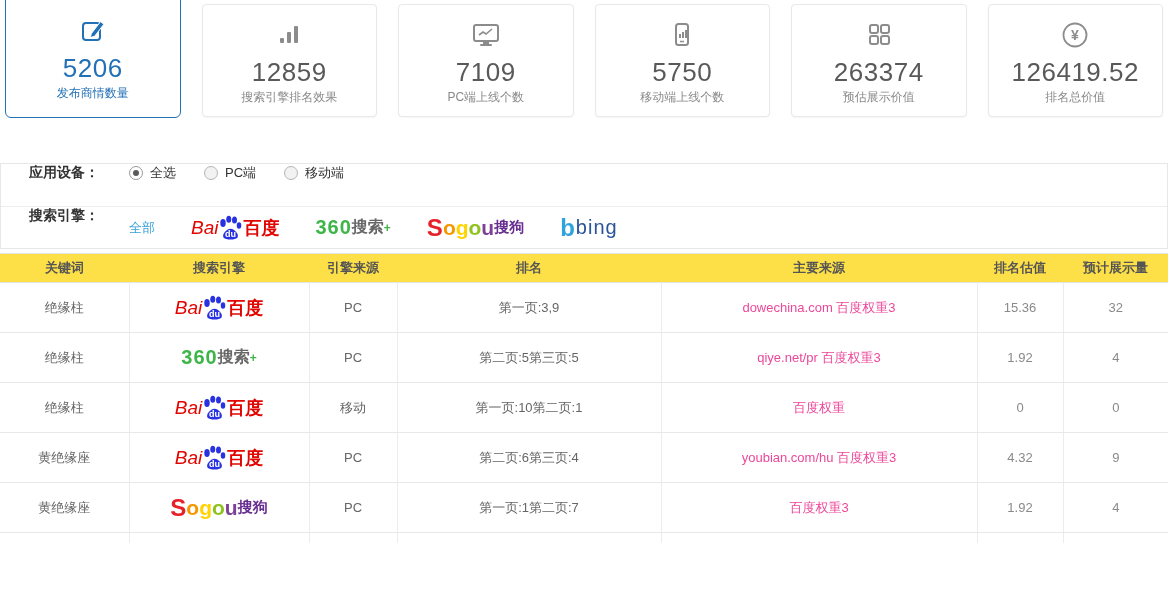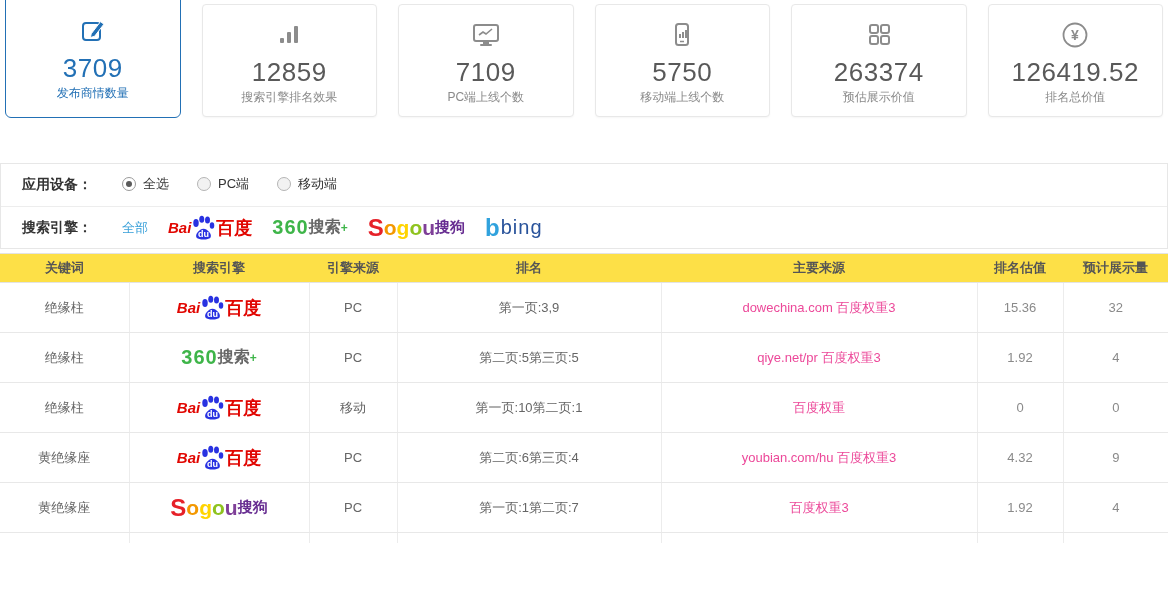--- a/index.html
+++ b/index.html
@@ -13,36 +13,36 @@
     box-shadow:0 1px 2px rgba(0,0,0,.04); }
   .stat-card.active { margin-top:-6px; height:124px; padding-top:22px;
     border:1px solid #2270b5; border-radius:6px; box-shadow:none; }
   .stat-icon { height:30px; line-height:30px; }
   .stat-value { font-size:26px; color:#595959; margin-top:6px; letter-spacing:.5px; }
   .stat-label { font-size:12px; color:#8a8a8a; margin-top:1px; }
   .stat-card.active .stat-value, .stat-card.active .stat-label { color:#2270b5; }
 
   
   .filter-panel { margin-top:42px; border:1px solid #e7e7e7; background:#fff; }
-  .filter-row { display:flex; align-items:center; height:42px; padding-left:21px; }
+  .filter-row { display:flex; height:42px; padding-left:28px; }
   .filter-row + .filter-row { border-top:1px solid #ededed; }
   .filter-label { font-size:14px; font-weight:bold; color:#333; margin-right:30px; }
   .radio-option { display:inline-flex; align-items:center; margin-right:28px; cursor:pointer; }
   .radio-circle { width:14px; height:14px; border-radius:50%; border:1px solid #b5b5b5;
     background:#f2f2f2; display:inline-block; position:relative; margin-right:7px; }
   .radio-circle.checked { background:#fff; border-color:#9a9a9a; }
   .radio-circle.checked::after { content:""; position:absolute; left:3px; top:3px;
     width:6px; height:6px; border-radius:50%; background:#5a5a5a; }
   .radio-label { font-size:13px; color:#333; }
-  .engine-list { display:flex; align-items:center; gap:20px; }
+  .engine-list { display:flex; align-items:center; gap:36px; }
   .all-link { font-size:13px; color:#39a0d9; cursor:pointer; text-decoration:none; }
 
   
   .logo { display:inline-flex; align-items:center; white-space:nowrap; cursor:pointer; }
-  .baidu-bai { color:#e10601; font-weight:bold; font-size:15px; font-style:italic; }
+  .baidu-bai { color:#e10601; font-weight:normal; font-size:19px; font-style:italic; }
   .baidu-cn  { color:#e10601; font-weight:bold; font-size:18px; }
   .logo-360-num { color:#3eb549; font-weight:bold; font-size:20px; letter-spacing:1px; }
   .logo-360-cn  { color:#666; font-weight:bold; font-size:16px; }
   .logo-360-plus{ color:#3eb549; font-weight:bold; font-size:12px; vertical-align:super; }
   .sogou-letter { font-weight:bold; font-size:21px; }
   .sogou-letter.l0{ color:#e62129; font-size:24px; }
   .sogou-letter.l1{ color:#f39800; }
   .sogou-letter.l2{ color:#ffd400; }
   .sogou-letter.l3{ color:#8fc31f; }
   .sogou-letter.l4{ color:#7f3f98; }
@@ -64,21 +64,21 @@
 </style>
 </head>
 <body>
 
 <div class="stats-row">
     <div class="stat-card active">
       <div class="stat-icon"><svg width="28" height="28" viewBox="0 0 28 28">
           <rect x="4" y="6" width="17" height="17" rx="3" fill="none" stroke="#2270b5" stroke-width="2"></rect>
           <path d="M12.2 16.8 L21.5 4.6 l3.4 2.6 L15.6 19.3 l-4.2 1.2 z" fill="#2270b5" stroke="#fff" stroke-width="1"></path>
         </svg></div>
-      <div class="stat-value">3709</div>
+      <div class="stat-value">5206</div>
       <div class="stat-label">发布商情数量</div>
     </div>
     <div class="stat-card">
       <div class="stat-icon"><svg width="26" height="26" viewBox="0 0 26 26">
           <rect x="4" y="17" width="4" height="5" rx="1" fill="#8c8c8c"></rect>
           <rect x="11" y="11" width="4" height="11" rx="1" fill="#8c8c8c"></rect>
           <rect x="18" y="5" width="4" height="17" rx="1" fill="#8c8c8c"></rect>
         </svg></div>
       <div class="stat-value">12859</div>
       <div class="stat-label">搜索引擎排名效果</div>

